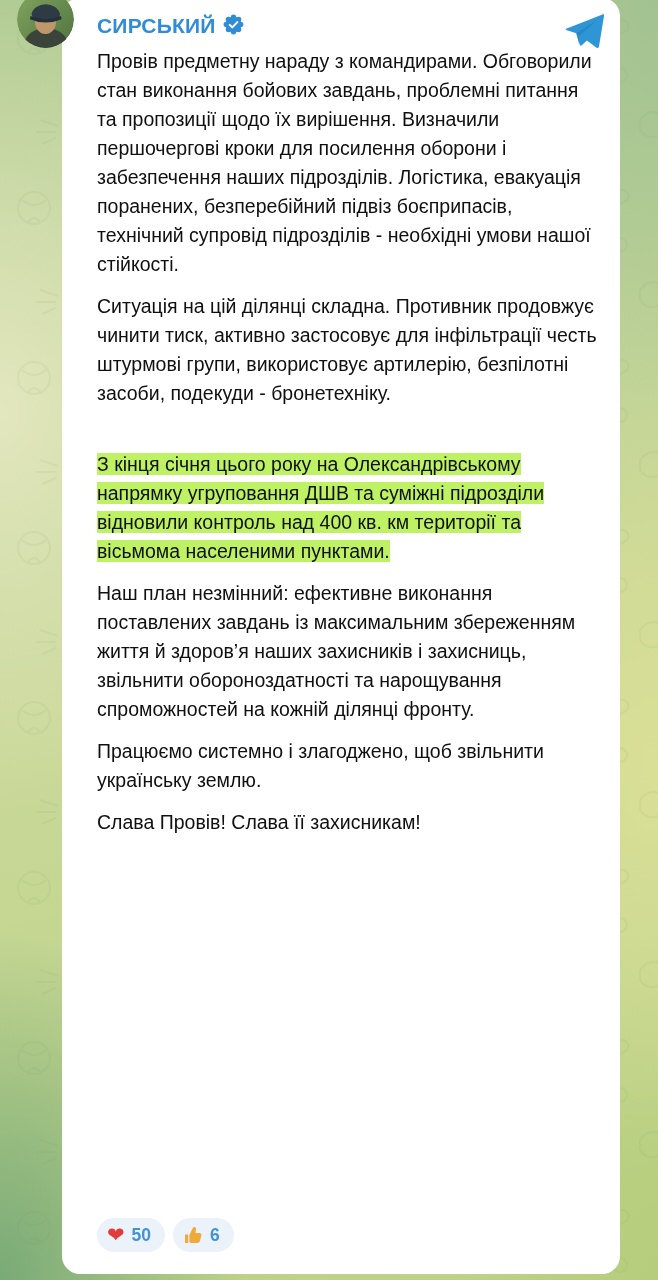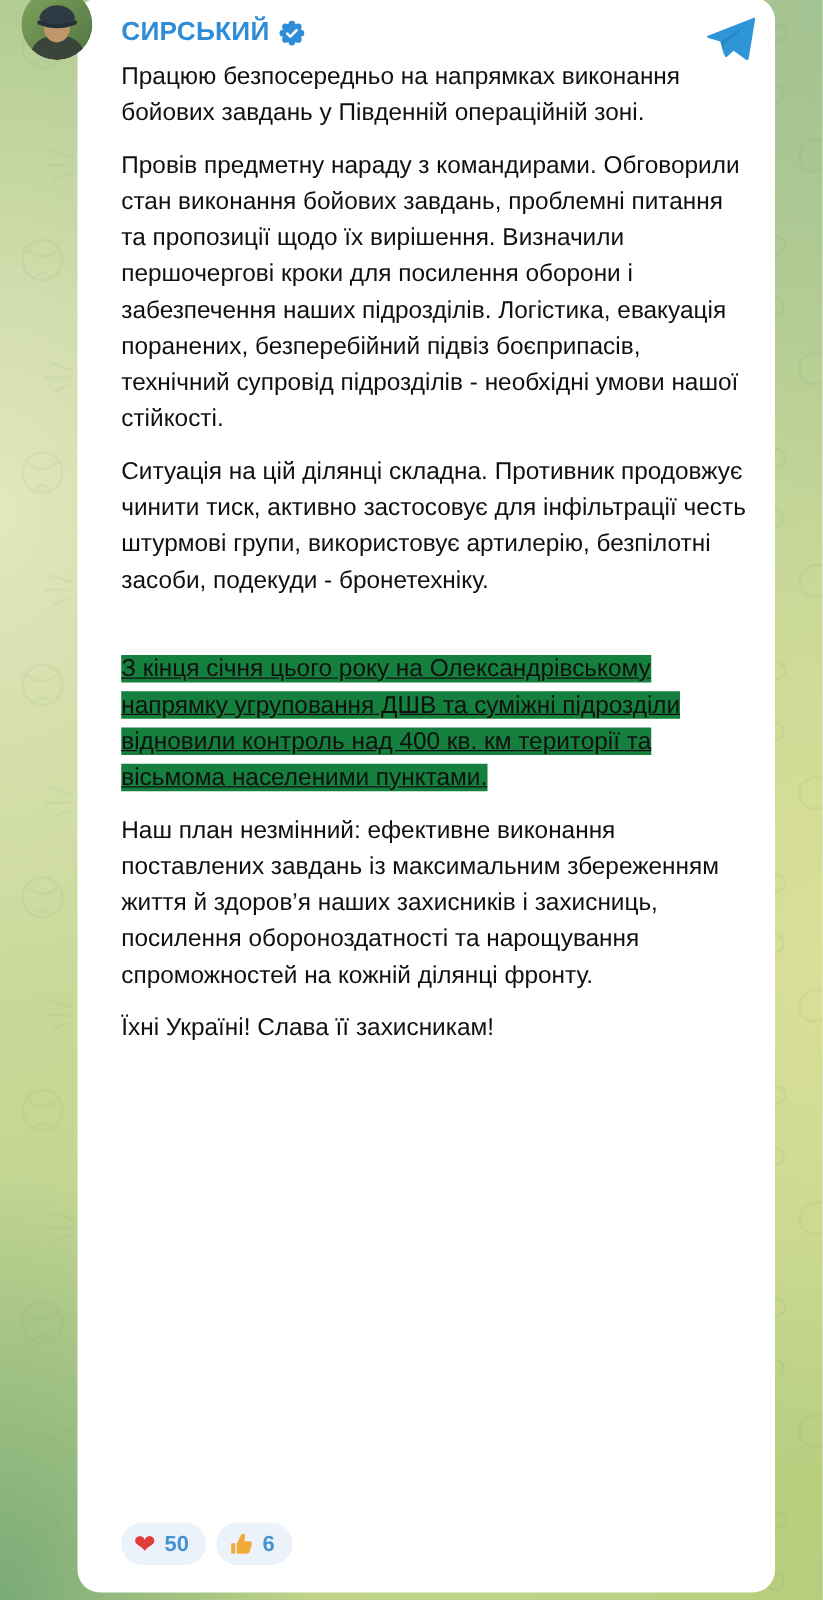--- a/index.html
+++ b/index.html
@@ -19,27 +19,27 @@
   .bubble {
     position:absolute; left:62px; top:-2px; width:558px; height:1276px;
     background:#ffffff; border-radius:18px;
     padding:16px 20px 12px 35px;
     display:flex; flex-direction:column;
   }
   .avatar {
     position:absolute; left:17px; top:-9px; width:57px; height:57px;
     border-radius:50%; overflow:hidden; z-index:3;
   }
-  .header { display:flex; align-items:center; gap:7px; margin-bottom:9px; position:relative; }
+  .header { display:flex; align-items:flex-start; gap:7px; margin-bottom:9px; position:relative; }
   .channel-name { color:#2F8DD8; font-size:21px; font-weight:bold; letter-spacing:.2px; }
   .badge { width:21px; height:21px; display:inline-block; }
   .tg-logo { position:absolute; right:-6px; top:-2px; width:42px; height:38px; }
   .body-text { width:505px; font-size:19.5px; line-height:29px; color:#101010; }
   .body-text p { margin:0 0 13px 0; }
-  .hl { background:#15803d;text-decoration:underline; }
+  .hl { background:#bef264; }
   .reactions { display:flex; gap:8px; margin-top:auto; margin-bottom:10px; }
   .pill {
     display:flex; align-items:center; gap:7px;
     background:#EBF2FA; border-radius:17px; height:34px; padding:0 14px 0 10px;
     cursor:pointer;
   }
   .pill .emo { font-family:"DejaVu Sans", sans-serif; font-size:21px; line-height:1; color:#E23B3B; }
   .pill .cnt { color:#4592D2; font-size:17.5px; font-weight:bold; }
 </style>
 </head>
@@ -100,26 +100,26 @@
       </g>
       <path d="M7.7 12.4 l2.9 2.9 L16.4 9.3" stroke="#fff" stroke-width="2.3" fill="none" stroke-linecap="round" stroke-linejoin="round"></path>
     </svg>
     <svg class="tg-logo" viewBox="0 0 48 44">
       <path d="M45.7 2.3 L2.9 19.0 c-1.8.7-1.7 1.7.1 2.2 l10.9 3.4 4.1 13.2 c.5 1.4 1.3 1.6 2.3.7 l5.9-5.5 11.2 8.3 c1.4.8 2.4.4 2.8-1.3 L46 4.6 c.5-2-.7-2.9-2.3-2.3 z" fill="#2F96D6"></path>
       <path d="M13.9 24.6 L38.2 9.4 17.1 27.9 17.3 38.5 13.9 24.6z" fill="#1E7DBA" opacity=".55"></path>
     </svg>
   </div>
 
   <div class="body-text" id="message-body">
-      <p><span>Працюю безпосередньо на напрямках виконання бойових завдань у Південній операційній зоні.</span></p>
       <p><span>Провів предметну нараду з командирами. Обговорили стан виконання бойових завдань, проблемні питання та пропозиції щодо їх вирішення. Визначили першочергові кроки для посилення оборони і забезпечення наших підрозділів. Логістика, евакуація поранених, безперебійний підвіз боєприпасів, технічний супровід підрозділів - необхідні умови нашої стійкості.</span></p>
       <p><span>Ситуація на цій ділянці складна. Противник продовжує чинити тиск, активно застосовує для інфільтрації честь штурмові групи, використовує артилерію, безпілотні засоби, подекуди - бронетехніку.</span></p>
       <p><br><span class="hl">З кінця січня цього року на Олександрівському напрямку угруповання ДШВ та суміжні підрозділи відновили контроль над 400 кв. км території та вісьмома населеними пунктами.</span></p>
-      <p><span>Наш план незмінний: ефективне виконання поставлених завдань із максимальним збереженням життя й здоров’я наших захисників і захисниць, посилення обороноздатності та нарощування спроможностей на кожній ділянці фронту.</span></p>
-      <p><span>Їхні Україні! Слава її захисникам!</span></p>
+      <p><span>Наш план незмінний: ефективне виконання поставлених завдань із максимальним збереженням життя й здоров’я наших захисників і захисниць, звільнити обороноздатності та нарощування спроможностей на кожній ділянці фронту.</span></p>
+      <p><span>Працюємо системно і злагоджено, щоб звільнити українську землю.</span></p>
+      <p><span>Слава Провів! Слава її захисникам!</span></p>
     </div>
 
   <div class="reactions" id="reactions">
       <div class="pill">
         <span class="emo">❤</span>
         <span class="cnt">50</span>
       </div>
       <div class="pill">
         <svg width="20" height="20" viewBox="0 0 20 20">
           <path fill="#F2A93B" d="M2 9.5 h3.2 V18 H2 z M6.4 17.2 V9.9 L9.8 3 c.3-.6.9-1 1.6-1 1.1 0 1.9 1 1.7 2.1 L12.4 8 h4.1 c1.3 0 2.2 1.2 1.9 2.4 l-1.5 5.7 c-.3 1.1-1.3 1.9-2.4 1.9 H8.4 c-.7 0-1.4-.2-2-.8 z"></path>

